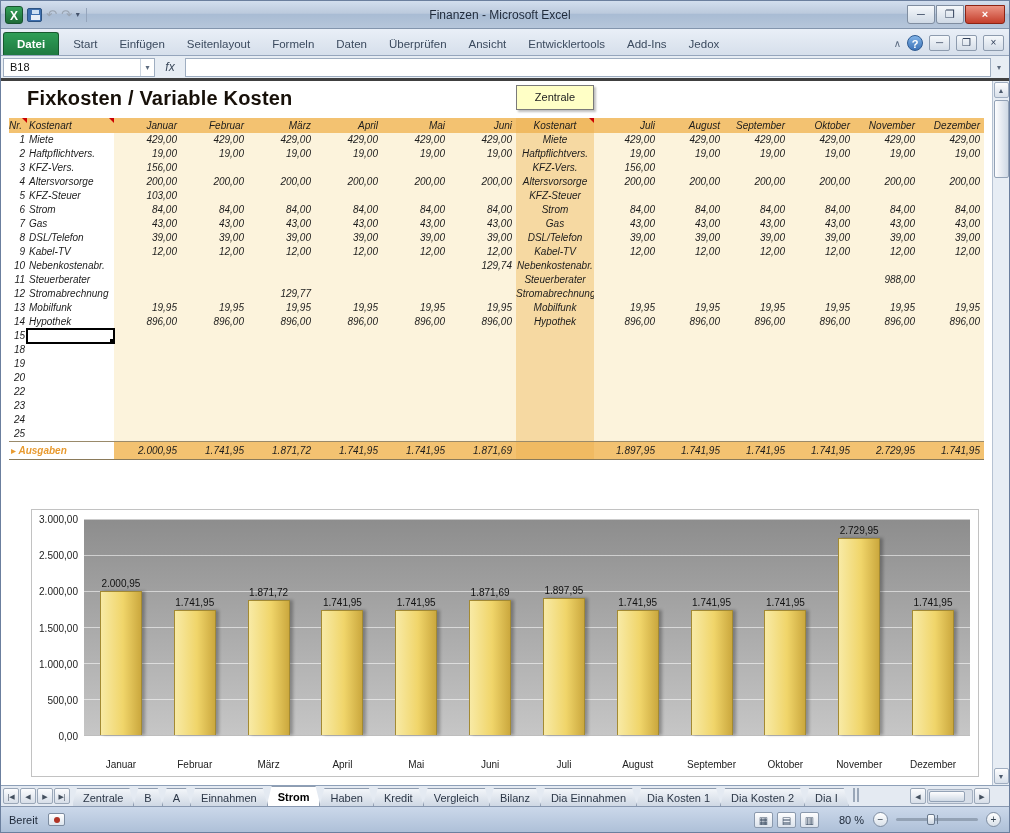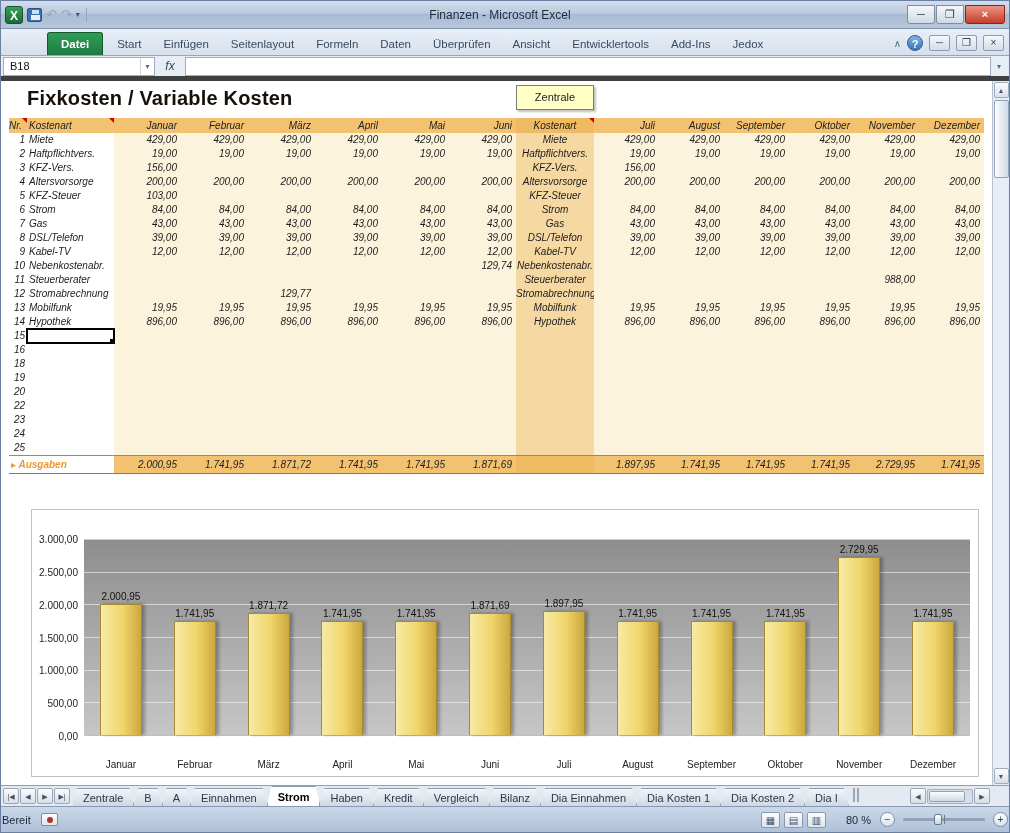--- a/index.html
+++ b/index.html
@@ -24,31 +24,31 @@
   .winbtns { margin-left:auto; display:flex; gap:1px; z-index:1; }
   .wbtn { width:28px; height:19px; border:1px solid #7f8da0; background:linear-gradient(#f5f8fb,#cfd9e5);
     text-align:center; line-height:17px; font-size:11px; color:#31405a; border-radius:0 0 3px 3px; }
   .wbtn.close { width:40px; background:linear-gradient(#ec9484,#c43e2b); color:#fff; border-color:#8c2314; font-weight:700; }
 
   
   .ribbonrow { height:27px; flex:0 0 27px; display:flex; align-items:flex-end;
     background:linear-gradient(#e9eff7,#d6dfeb); border-bottom:1px solid #95a5bc; padding-left:2px; }
   .rtab { padding:5px 11px 5px; font-size:11.5px; color:#3b4a5e; white-space:nowrap; }
   .rtab.file { background:linear-gradient(#2e9e57,#1f7a40); color:#fff; font-weight:700;
-    border:1px solid #16592e; border-bottom:none; border-radius:3px 3px 0 0; margin-right:3px; padding:5px 13px;margin-left:44px; }
+    border:1px solid #16592e; border-bottom:none; border-radius:3px 3px 0 0; margin-right:3px; padding:5px 13px; }
   .ribbon-right { margin-left:auto; display:flex; align-items:center; gap:6px; padding:0 5px 4px 0; }
   .rr-caret { font-size:10px; color:#5a6a80; }
   .rr-help { width:16px; height:16px; border-radius:50%; background:linear-gradient(#7fb3e8,#3e74b8);
     color:#fff; font-weight:700; font-size:11px; text-align:center; line-height:16px; border:1px solid #2d5a92; }
   .wbtn2 { width:21px; height:16px; border:1px solid #8d9bae; background:linear-gradient(#f5f8fb,#d4dde8);
     text-align:center; line-height:14px; font-size:10px; color:#31405a; border-radius:2px; }
 
   
   .formularow { height:25px; flex:0 0 25px; display:flex; align-items:center; background:#e7edf4;
-    border-bottom:5px solid #404040; padding:2px 2px; }
+    border-bottom:3px solid #404040; padding:2px 2px; }
   .namebox { width:152px; height:19px; background:#fff; border:1px solid #9faec1; display:flex; align-items:center;
     font-size:11px; padding-left:6px; }
   .nb-val { flex:1; color:#111; }
   .nb-arrow { width:14px; color:#5d6b7e; font-size:8px; text-align:center; border-left:1px solid #ccd5e0; line-height:17px; }
   .fxbtn { width:30px; text-align:center; font-style:italic; font-size:12px; color:#3c4a5c; }
   .fbar { flex:1; height:19px; background:#fff; border:1px solid #9faec1; }
   .fbar-expand { width:16px; text-align:center; color:#5d6b7e; font-size:8px; }
 
   
   .work { flex:1; display:flex; min-height:0; background:#fff; }
@@ -74,21 +74,21 @@
   .totals .c { background:#f3c271; height:17px; line-height:17px; }
   .totals { border-top:1px solid #9a8a6a; border-bottom:1px solid #8a7a5a; }
   .totals .lab { width:105px; background:#fff; color:#e89a2f; font-weight:700; text-align:left; padding-left:2px; }
   .totals .c.name2 { background:#f0ba62; }
   .sel { outline:2px solid #000; outline-offset:-1px; position:relative; }
   .sel::after { content:""; position:absolute; right:0; bottom:0; width:4px; height:4px; background:#000; }
 
   
   .chart { position:absolute; left:30px; top:428px; width:948px; height:268px; background:#fff;
     border:1px solid #c2c2c2; display:flex; flex-direction:column; }
-  .chart-body { flex:1; display:flex; padding:9px 8px 16px 0; min-height:0;margin-top:20px; }
+  .chart-body { flex:1; display:flex; padding:9px 8px 16px 0; min-height:0; }
   .yaxis { width:52px; position:relative; }
   .ylab { position:absolute; right:6px; transform:translateY(-50%); font-size:10px; color:#222; white-space:nowrap; }
   .plot { flex:1; position:relative; background:linear-gradient(#8d8d8d,#c6c6c6); border-bottom:1px solid #6f6f6f; }
   .gline { position:absolute; left:0; right:0; height:1px; background:rgba(255,255,255,.55); }
   .bars { position:absolute; left:0; right:0; top:0; bottom:0; display:flex; }
   .slot { flex:1; display:flex; align-items:flex-end; justify-content:center; }
   .bar { width:42px; position:relative; border:1px solid #a38a33; border-bottom:none;
     background:linear-gradient(to right,#f8eaa5 0%,#f0d56a 55%,#cba83e 100%); box-shadow:3px 0 3px rgba(0,0,0,.28); }
   .bar-label { position:absolute; bottom:100%; margin-bottom:3px; left:50%; transform:translateX(-50%);
     color:#111; font-size:10px; white-space:nowrap; }
@@ -116,21 +116,21 @@
     clip-path:polygon(5px 0,calc(100% - 5px) 0,100% 100%,0 100%); }
   .stab.active { background:#fff; font-weight:700; color:#000; height:20px; line-height:20px; z-index:2; }
   .tabsplit { width:6px; height:14px; margin:0 4px 3px; border-left:2px solid #9aa7b8; border-right:2px solid #9aa7b8; align-self:center; }
   .hscroll { margin-left:auto; display:flex; align-items:center; gap:1px; padding:0 2px 2px 0; }
   .htrack { width:46px; height:15px; background:#d7dee8; border:1px solid #a5b1c2; border-radius:2px; position:relative; }
   .hthumb { position:absolute; left:1px; top:1px; bottom:1px; width:36px; background:linear-gradient(#fdfdfe,#cfd9e5);
     border:1px solid #93a2b6; border-radius:2px; }
   .corner { width:16px; height:16px; }
 
   
-  .statusbar { height:26px; flex:0 0 26px; display:flex; align-items:center; padding:0 1px; font-size:11px; color:#1c2737;
+  .statusbar { height:26px; flex:0 0 26px; display:flex; align-items:center; padding:0 8px; font-size:11px; color:#1c2737;
     background:linear-gradient(#cbd8ea,#aec0d8); border-top:1px solid #8898b0; }
   .mode { margin-right:10px; }
   .rec { width:17px; height:13px; border:1px solid #7d8ca0; background:linear-gradient(#fff,#dde5ee);
     border-radius:2px; position:relative; }
   .rec::after { content:""; position:absolute; left:5px; top:3px; width:6px; height:6px; border-radius:50%; background:#b03325; }
   .sb-right { margin-left:auto; display:flex; align-items:center; gap:4px; }
   .viewb { width:19px; height:16px; text-align:center; line-height:15px; font-size:10px; color:#3a4b61;
     border:1px solid #8a99ad; background:linear-gradient(#fdfdfe,#dce3ec); border-radius:2px; }
   .zoomlab { min-width:36px; text-align:right; margin:0 5px; }
   .zbtn { width:15px; height:15px; border-radius:50%; border:1px solid #7e8da1; background:linear-gradient(#fff,#d9e1ea);
@@ -451,37 +451,20 @@
             <div class="c m2">896,00</div>
             <div class="c m2">896,00</div>
             <div class="c m2">896,00</div>
             <div class="c m2">896,00</div>
             <div class="c m2">896,00</div>
             <div class="c m2">896,00</div>
           </div>
           <div class="trow">
             <div class="c nr">15</div>
             <div class="c name sel"></div>
-            <div class="c m"></div>
-            <div class="c m"></div>
-            <div class="c m"></div>
-            <div class="c m"></div>
-            <div class="c m"></div>
-            <div class="c m"></div>
-            <div class="c name2"></div>
-            <div class="c m2"></div>
-            <div class="c m2"></div>
-            <div class="c m2"></div>
-            <div class="c m2"></div>
-            <div class="c m2"></div>
-            <div class="c m2"></div>
-          </div>
-          <div class="trow">
-            <div class="c nr">16</div>
-            <div class="c name"></div>
             <div class="c m"></div>
             <div class="c m"></div>
             <div class="c m"></div>
             <div class="c m"></div>
             <div class="c m"></div>
             <div class="c m"></div>
             <div class="c name2"></div>
             <div class="c m2"></div>
             <div class="c m2"></div>
             <div class="c m2"></div>

